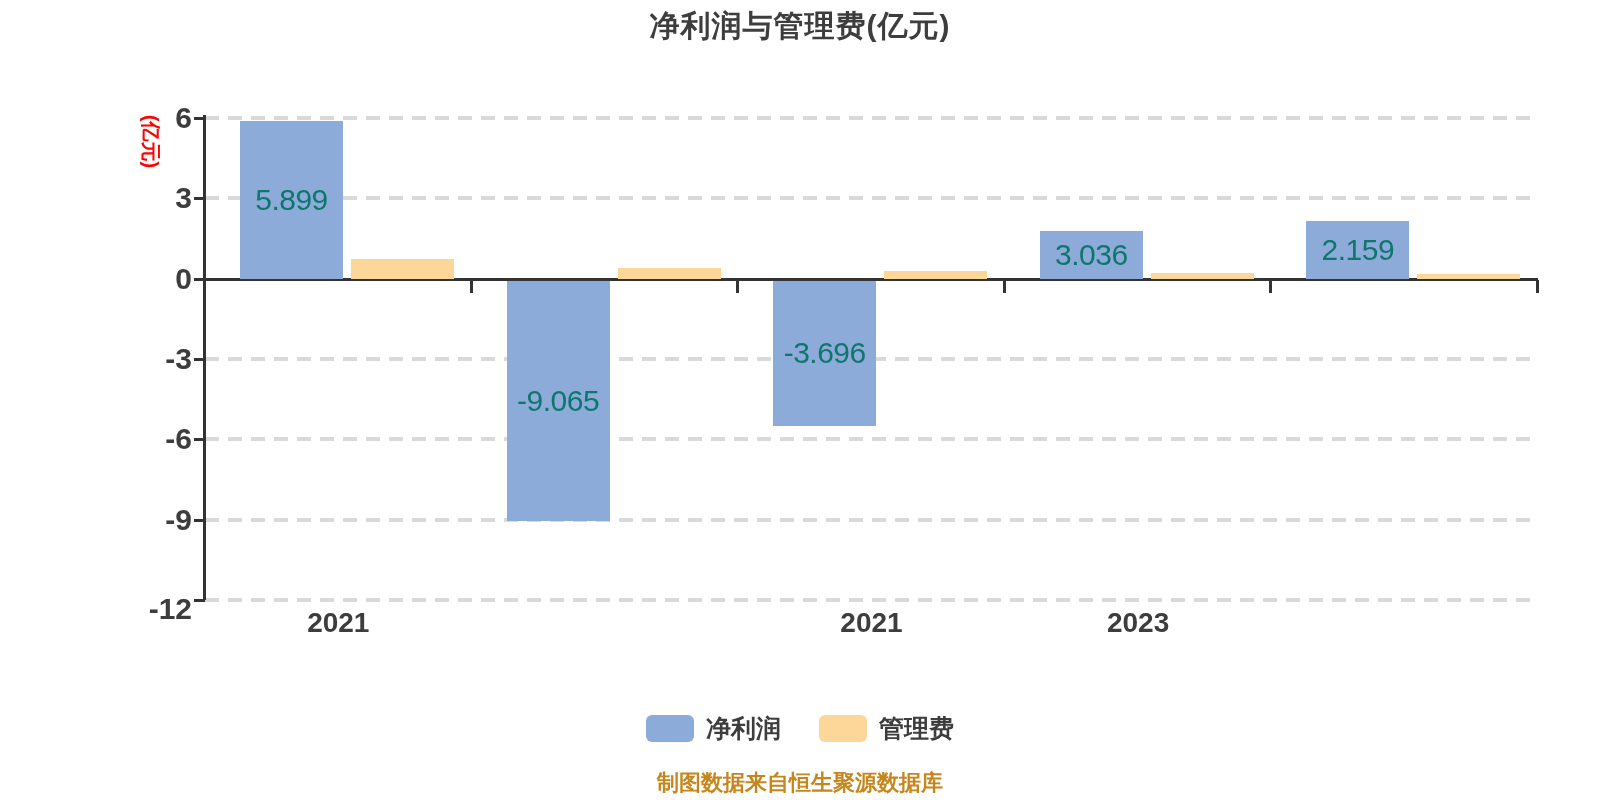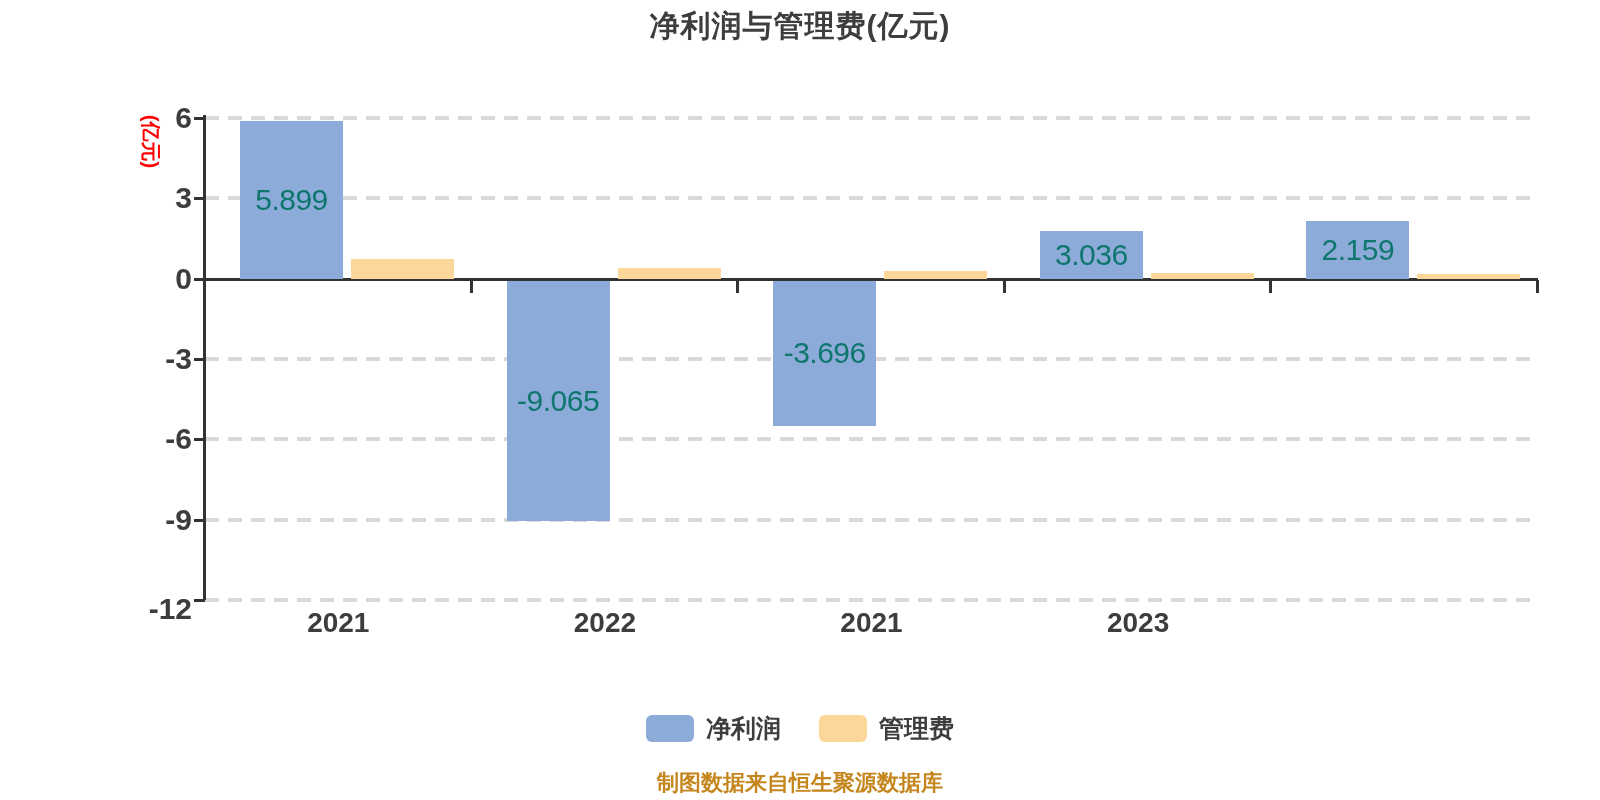--- a/index.html
+++ b/index.html
@@ -81,21 +81,20 @@
       <div class="bar" style="left: 1039.8px; top: 230.815px; width: 103px; height: 47.8519px; background: rgb(140, 171, 217);"></div>
       <div class="bar-value" style="left: 1019.8px; top: 237.741px; width: 143px;">3.036</div>
       <div class="bar" style="left: 1306.4px; top: 220.853px; width: 103px; height: 57.8132px; background: rgb(140, 171, 217);"></div>
       <div class="bar-value" style="left: 1286.4px; top: 232.76px; width: 143px;">2.159</div>
       <div class="bar" style="left: 351px; top: 258.583px; width: 103px; height: 20.0833px; background: rgb(253, 215, 154);"></div>
       <div class="bar" style="left: 617.6px; top: 267.688px; width: 103px; height: 10.9789px; background: rgb(253, 215, 154);"></div>
       <div class="bar" style="left: 884.2px; top: 270.901px; width: 103px; height: 7.76556px; background: rgb(253, 215, 154);"></div>
       <div class="bar" style="left: 1150.8px; top: 273.043px; width: 103px; height: 5.62333px; background: rgb(253, 215, 154);"></div>
       <div class="bar" style="left: 1417.4px; top: 274.382px; width: 103px; height: 4.28444px; background: rgb(253, 215, 154);"></div>
       <div class="xcat-label" style="left: 205px; top: 607px; width: 266.6px;">2021</div>
-      <div class="xcat-label" style="left: 471.6px; top: 607px; width: 266.6px;">2022</div>
       <div class="xcat-label" style="left: 738.2px; top: 607px; width: 266.6px;">2021</div>
       <div class="xcat-label" style="left: 1004.8px; top: 607px; width: 266.6px;">2023</div>
     </div>
   <div class="legend" id="legend">
       <div class="legend-item">
         <span class="legend-swatch" style="background: rgb(140, 171, 217);"></span>
         <span class="legend-label">净利润</span>
       </div>
       <div class="legend-item">
         <span class="legend-swatch" style="background: rgb(253, 215, 154);"></span>

